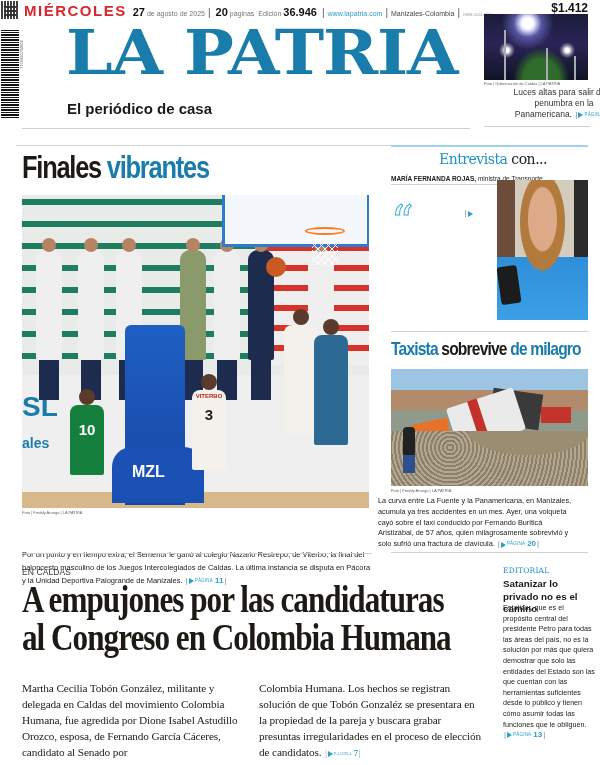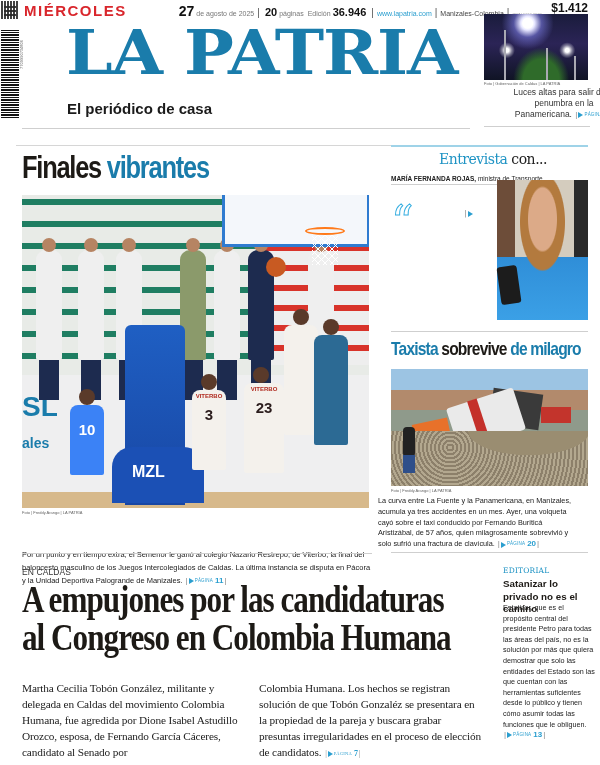--- a/index.html
+++ b/index.html
@@ -6,21 +6,21 @@
   body { width: 600px; height: 765px; background: #ffffff; font-family: "Liberation Sans", sans-serif; color: #1b1b1b; position: relative; overflow: hidden; }
   .abs { position: absolute; }
 
   
   .qr { left: 1px; top: 1px; width: 18px; height: 18px; background:
       repeating-linear-gradient(90deg, #222 0 2px, #fff 2px 3px),
       #222; opacity: .85; }
   .qr::after { content:""; position:absolute; inset:3px; background: repeating-linear-gradient(0deg, #222 0 2px, #fff 2px 4px); mix-blend-mode: multiply; }
   .topline { left: 24px; top: 2px; height: 16px; display: flex; align-items: baseline; white-space: nowrap; font-size: 7px; color: #777; }
   .day { color: #d9262c; font-weight: bold; font-size: 15px; letter-spacing: 1.5px; margin-right: 6px; }
-  .num { color: #111; font-weight: bold; font-size: 14px; margin-right: 2px; margin-left: 46px; }
+  .num { color: #111; font-weight: bold; font-size: 11px; margin-right: 2px; }
   .bold11 { color:#111; font-weight:bold; font-size: 11px; margin: 0 2px; }
   .sep { color: #555; margin: 0 3px; font-size: 10px; }
   .web { color: #2a9ecf; font-size: 7px; }
   .city { color:#444; font-size:7px; }
   .issn { font-size: 4px; color:#999; }
   .price { right: 12px; top: 1px; font-weight: bold; font-size: 12px; color: #111; }
 
   
   .barcode { left: 1px; top: 30px; width: 18px; height: 88px; background: repeating-linear-gradient(0deg, #111 0 1px, #fff 1px 2px, #111 2px 4px, #fff 4px 5px); }
   .barcode-num { left: 19px; top: 40px; font-size: 4px; color:#666; writing-mode: vertical-rl; transform: rotate(180deg); }
@@ -188,30 +188,26 @@
   <div class="fan" style="left:192px"></div>
   <div class="fan" style="left:226px;background:#1d2b4f"></div>
   <div class="fan" style="left:286px"></div>
   <div class="backboard"></div>
   <div class="rim"></div>
   <div class="net"></div>
   <div class="pad"></div>
   <div class="pad-base"></div>
   <div class="mzl">MZL</div>
   <div class="ball"></div>
-  <div class="player" style="left:48px;top:210px;height:70px;background:#3b82f6;color:#fff">
+  <div class="player" style="left:48px;top:210px;height:70px;background:#15803d;color:#fff">
       <span>10</span>
     </div>
   <div class="player" style="left:170px;top:195px;height:80px;background:#f4f1ec;color:#2a1c1c">
       <span class="team">VITERBO</span>
       <span>3</span>
-    </div>
-  <div class="player" style="left:222px;top:188px;height:90px;width:40px;background:#f4f1ec;color:#2a1c1c">
-      <span class="team">VITERBO</span>
-      <span>23</span>
     </div>
   <div class="player" style="left:262px;top:130px;height:110px;background:#f4f1ec"></div>
   <div class="player" style="left:292px;top:140px;height:110px;background:#2c6a94"></div>
 </div>
 <div class="abs photo-credit">Foto | Freddy Arango | LA PATRIA</div>
 <div class="abs caption-main">
   <span>Por un punto y en tiempo extra, el Semenor le ganó al colegio Nazario Restrepo, de Viterbo, la final del baloncesto masculino de los Juegos Intercolegiados de Caldas. La última instancia se disputa en Pácora y la Unidad Deportiva Palogrande de Manizales.</span>
   <span class="pg">
       <span class="bar">|</span>
       <span class="tri"></span>

